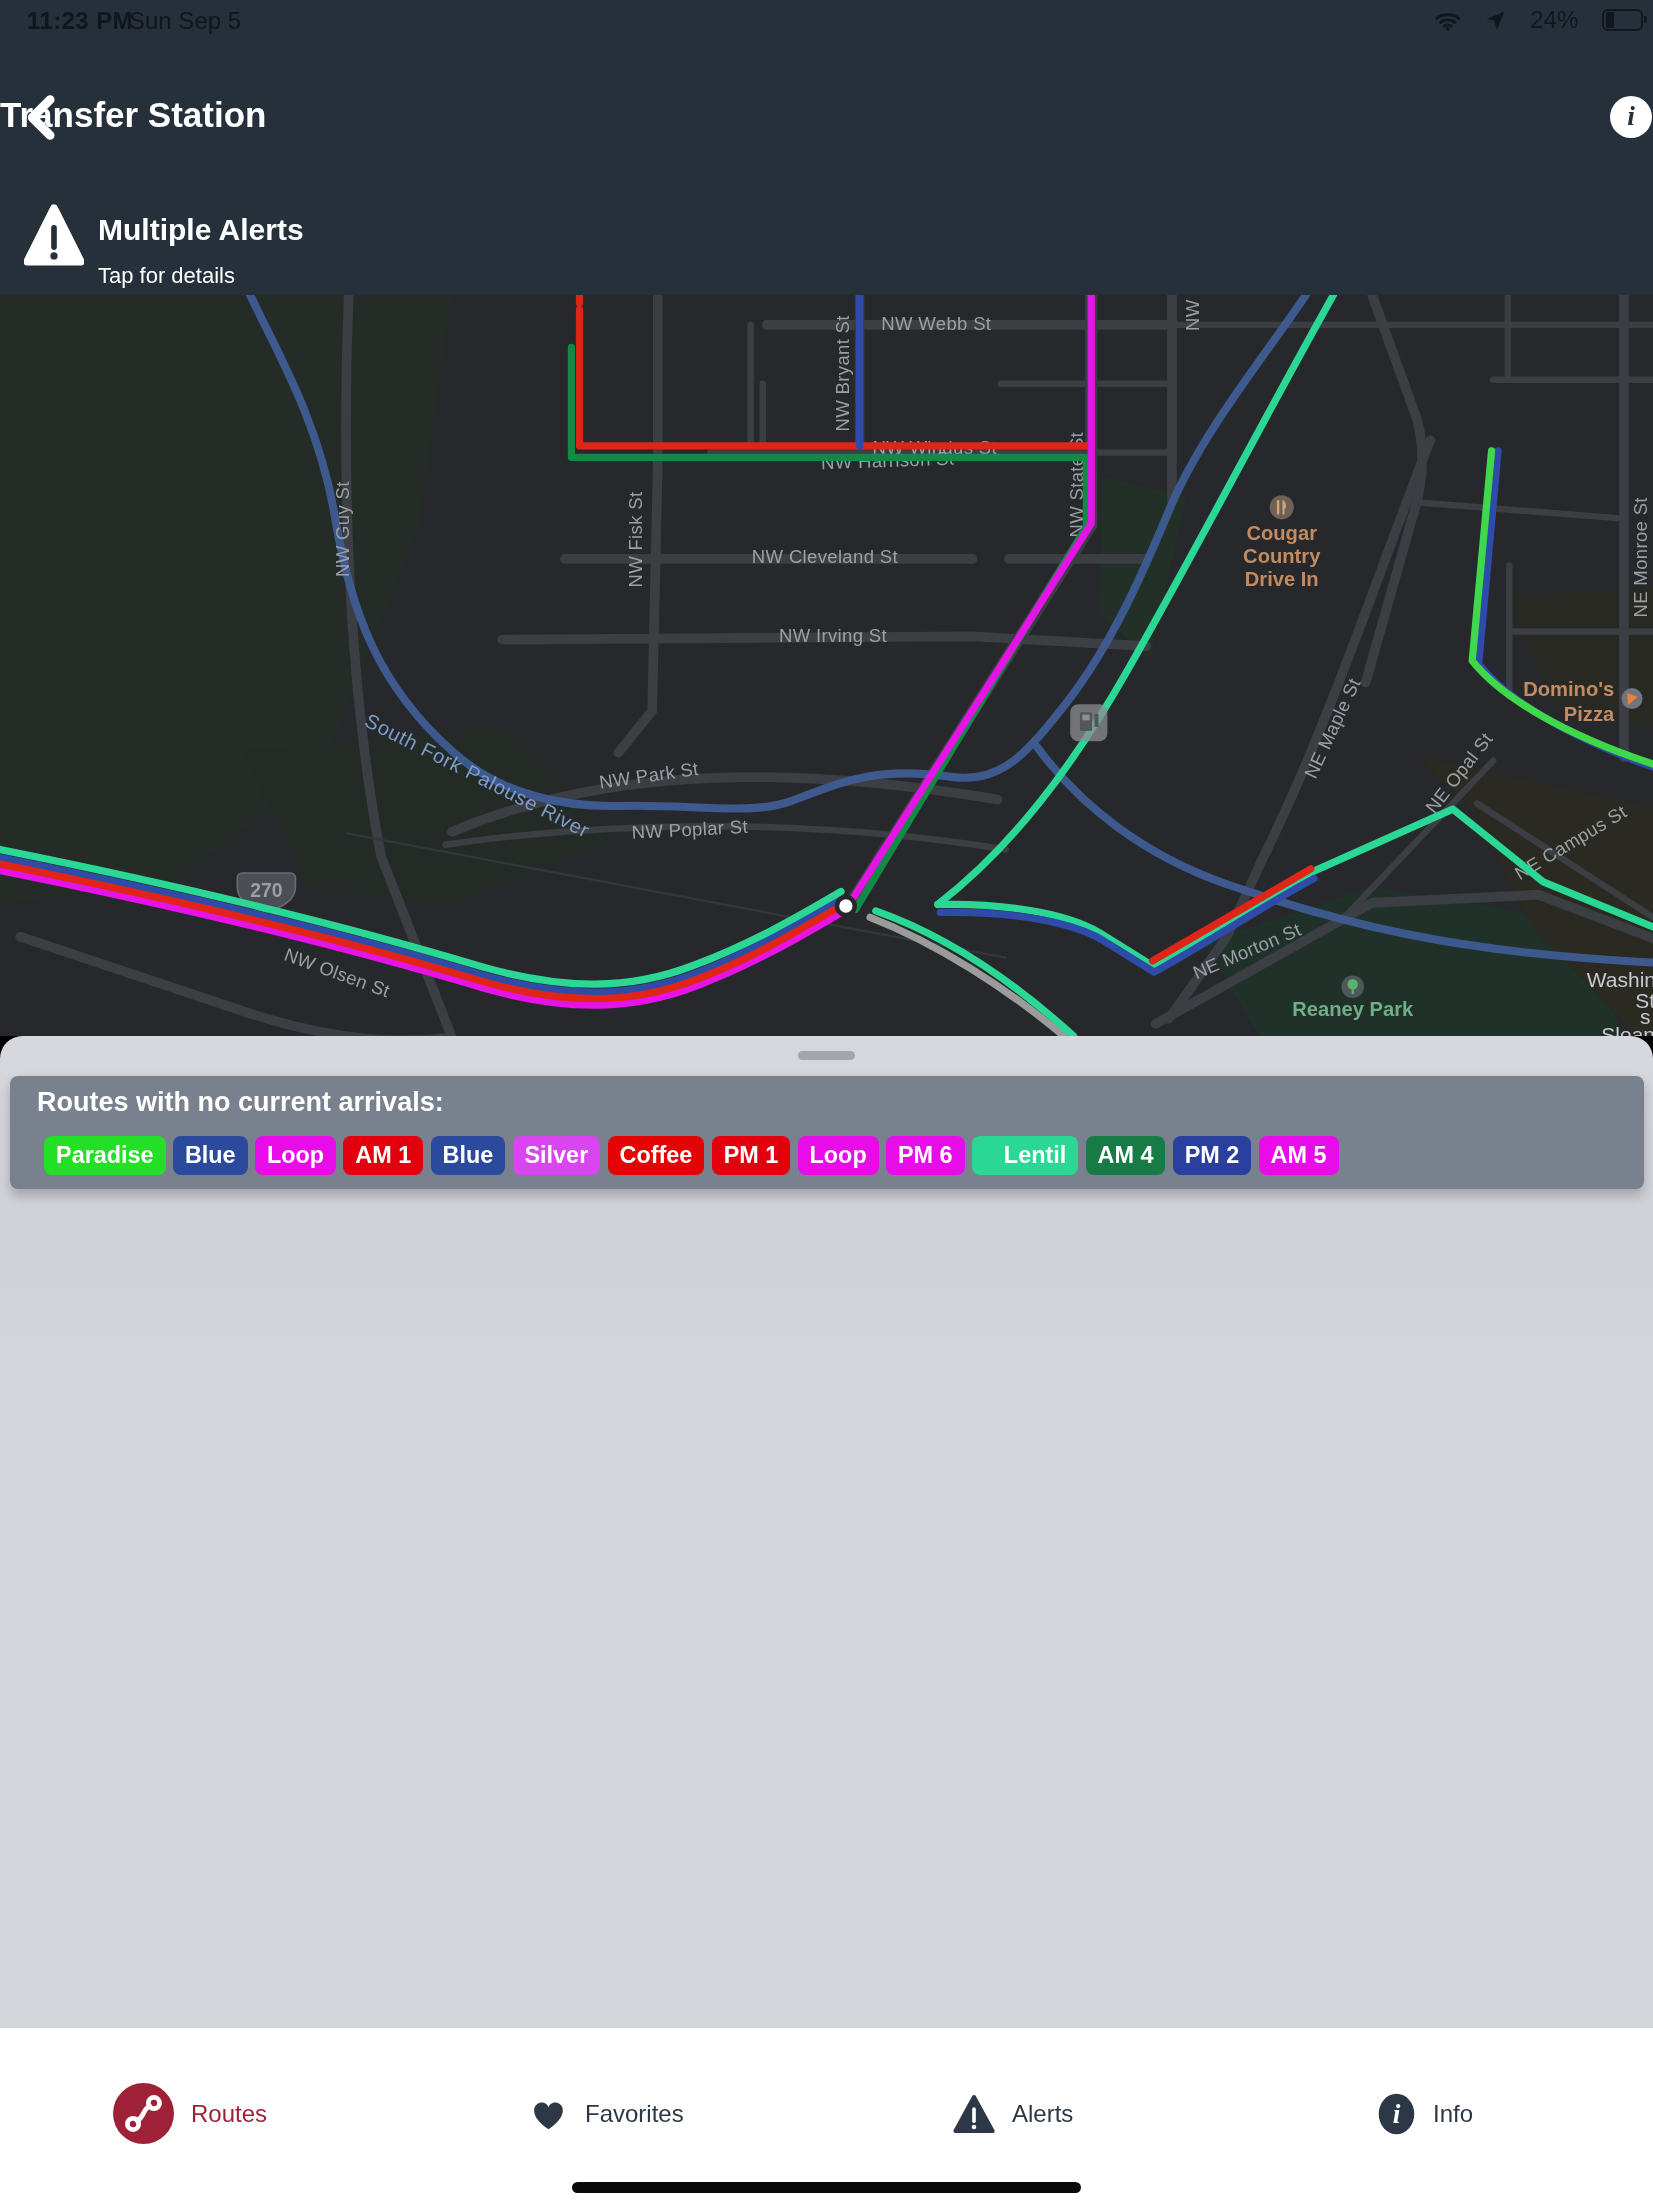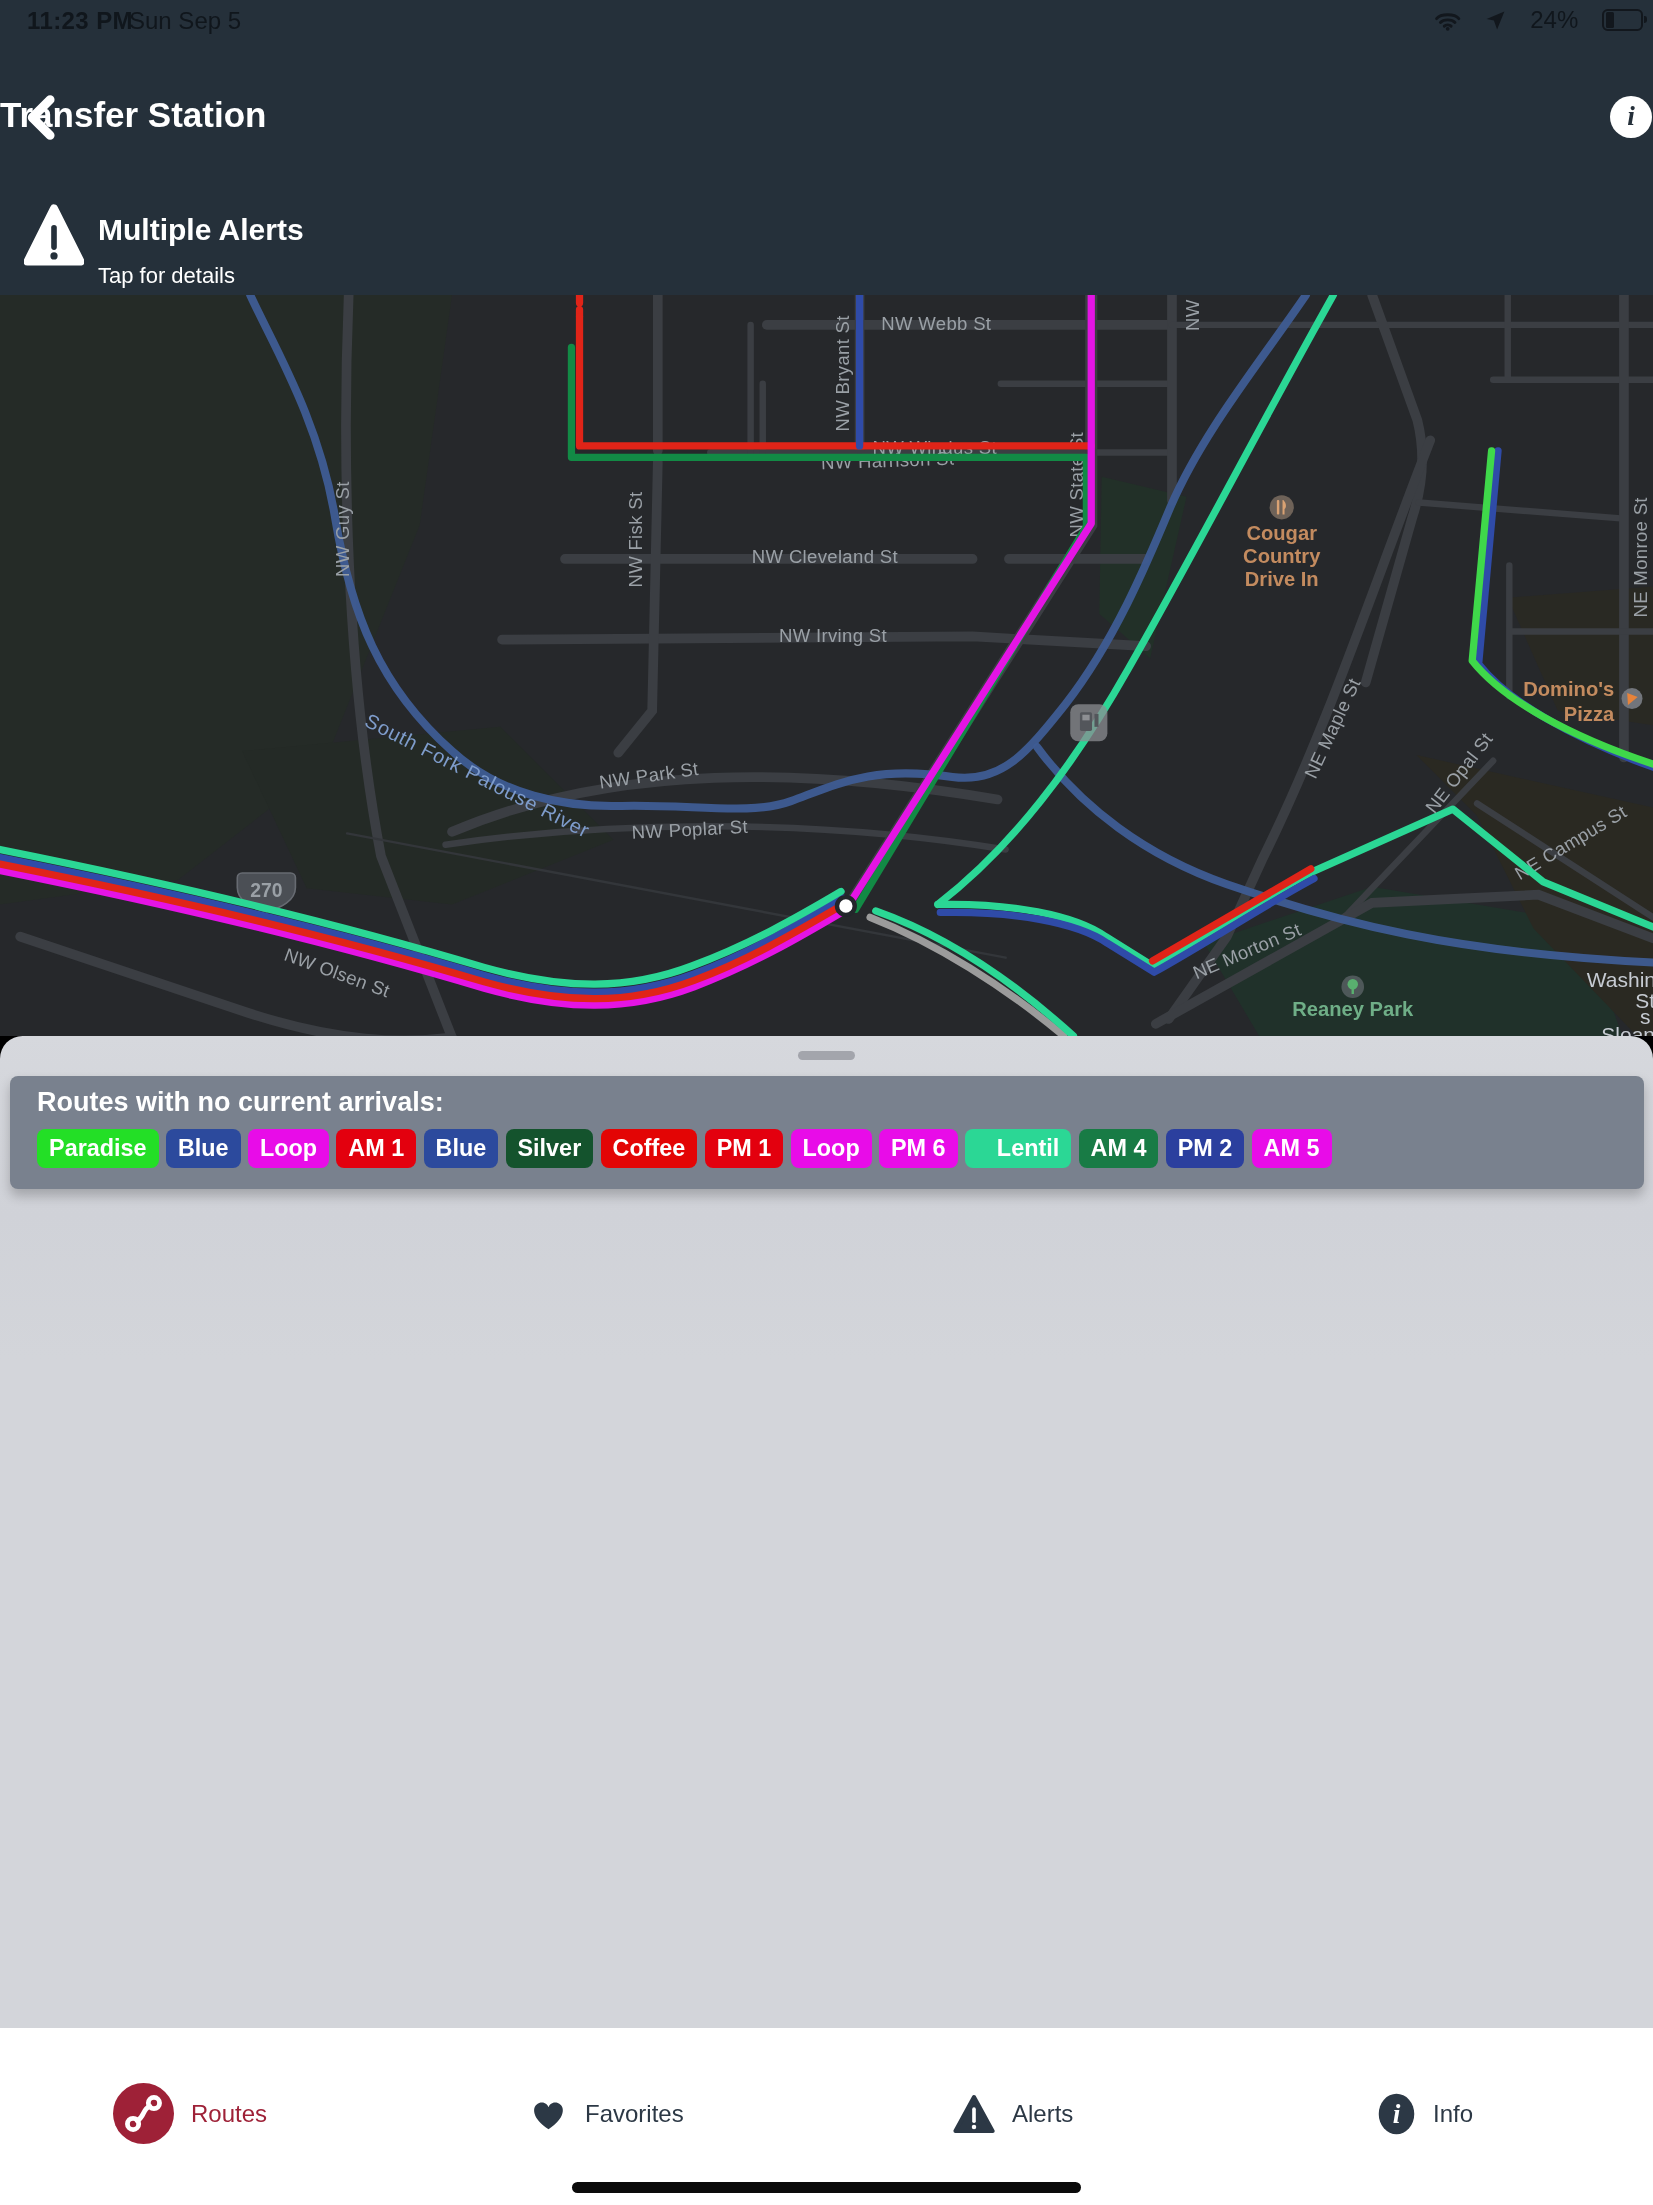--- a/index.html
+++ b/index.html
@@ -60,21 +60,21 @@
 
   
   .sheet{position:absolute;left:0;top:1036px;width:1653px;height:993px;z-index:6;
          background:linear-gradient(#D6D8DD 0px,#D0D2D8 178px,#D3D5DA 323px);
          border-radius:22.6px 22.6px 0 0;}
   .drag-handle{position:absolute;left:798px;top:14.5px;width:57px;height:9.7px;border-radius:4.8px;
                background:#A3A5AC;cursor:grab;}
   .no-arrivals-panel{position:absolute;left:9.7px;top:40px;width:1634px;height:113px;
                      background:#79818E;border-radius:8px;box-shadow:0 6.5px 11.3px rgba(0,0,0,.22);}
   .panel-title{position:absolute;left:27.4px;top:11.3px;font-size:27px;font-weight:700;color:#FFFFFF;}
-  .badge-list{position:absolute;left:27.4px;top:53px;margin:0;padding:0;list-style:none;
+  .badge-list{position:absolute;left:27.4px;top:53px;margin:7px;padding:0;list-style:none;
               display:flex;gap:7.3px;}
   .badge{height:39px;display:flex;align-items:center;padding:0 12px;border-radius:8px;
          color:#FFFFFF;font-size:23.4px;font-weight:700;white-space:nowrap;cursor:pointer;}
 
   
   .tabbar{position:absolute;left:0;top:2028px;width:1653px;height:177px;background:#FFFFFF;z-index:7;}
   .tab{position:absolute;top:53px;height:65px;display:flex;align-items:center;gap:17px;cursor:pointer;}
   .tab-label{font-size:24px;font-weight:400;color:#2C3845;}
   .tab.active .tab-label{color:#9E2137;}
   .home-indicator{position:absolute;left:572px;top:154px;width:509px;height:10.5px;border-radius:5.7px;
@@ -263,21 +263,21 @@
 <div class="sheet">
   <div class="drag-handle"></div>
   <div class="no-arrivals-panel">
     <div class="panel-title">Routes with no current arrivals:</div>
     <ul class="badge-list">
         <li class="badge" style="background: rgb(35, 223, 38);">Paradise</li>
         <li class="badge" style="background: rgb(44, 74, 157);">Blue</li>
         <li class="badge" style="background: rgb(232, 12, 232);">Loop</li>
         <li class="badge" style="background: rgb(227, 0, 14);">AM 1</li>
         <li class="badge" style="background: rgb(44, 74, 157);">Blue</li>
-        <li class="badge" style="background: #14532d; text-align: center;">Silver</li>
+        <li class="badge" style="background: #d946ef; text-align: center;">Silver</li>
         <li class="badge" style="background: rgb(227, 5, 5);">Coffee</li>
         <li class="badge" style="background: rgb(227, 0, 14);">PM 1</li>
         <li class="badge" style="background: rgb(232, 12, 232);">Loop</li>
         <li class="badge" style="background: rgb(232, 12, 232);">PM 6</li>
         <li class="badge" style="background: rgb(43, 215, 149); padding-left: 32px;">Lentil</li>
         <li class="badge" style="background: rgb(24, 123, 69);">AM 4</li>
         <li class="badge" style="background: rgb(43, 63, 158);">PM 2</li>
         <li class="badge" style="background: rgb(232, 12, 232);">AM 5</li>
       </ul>
   </div>

